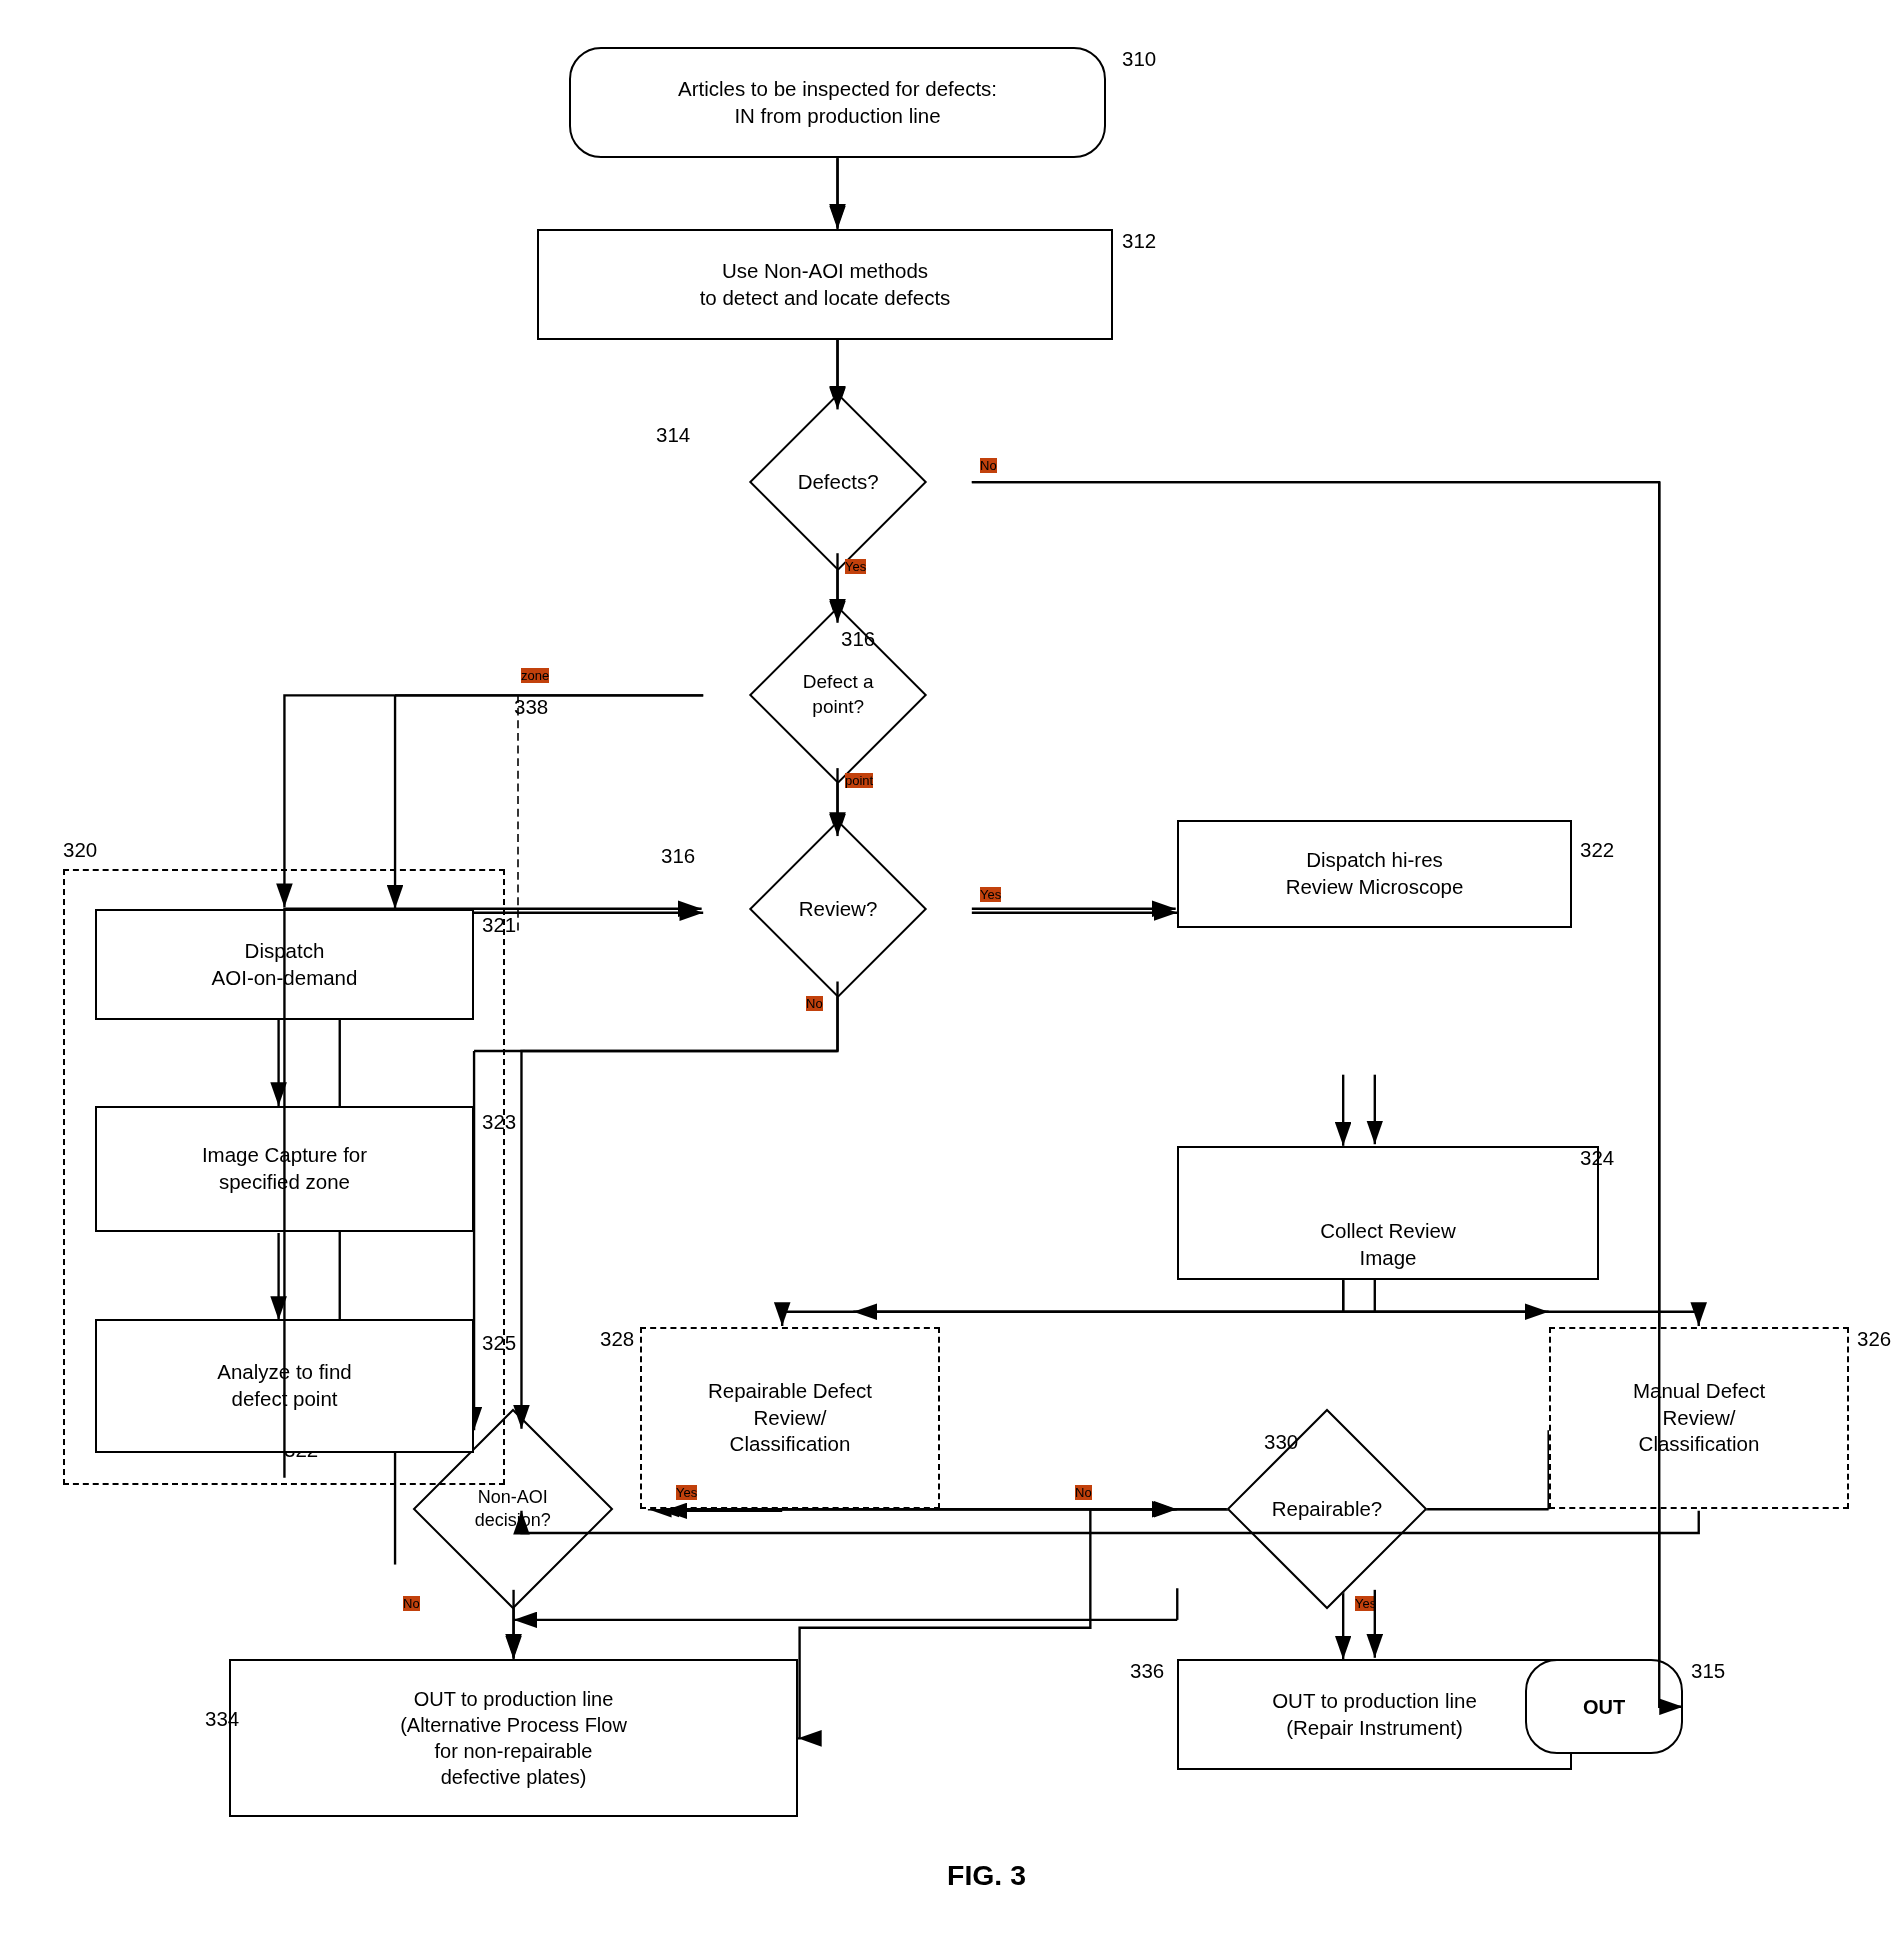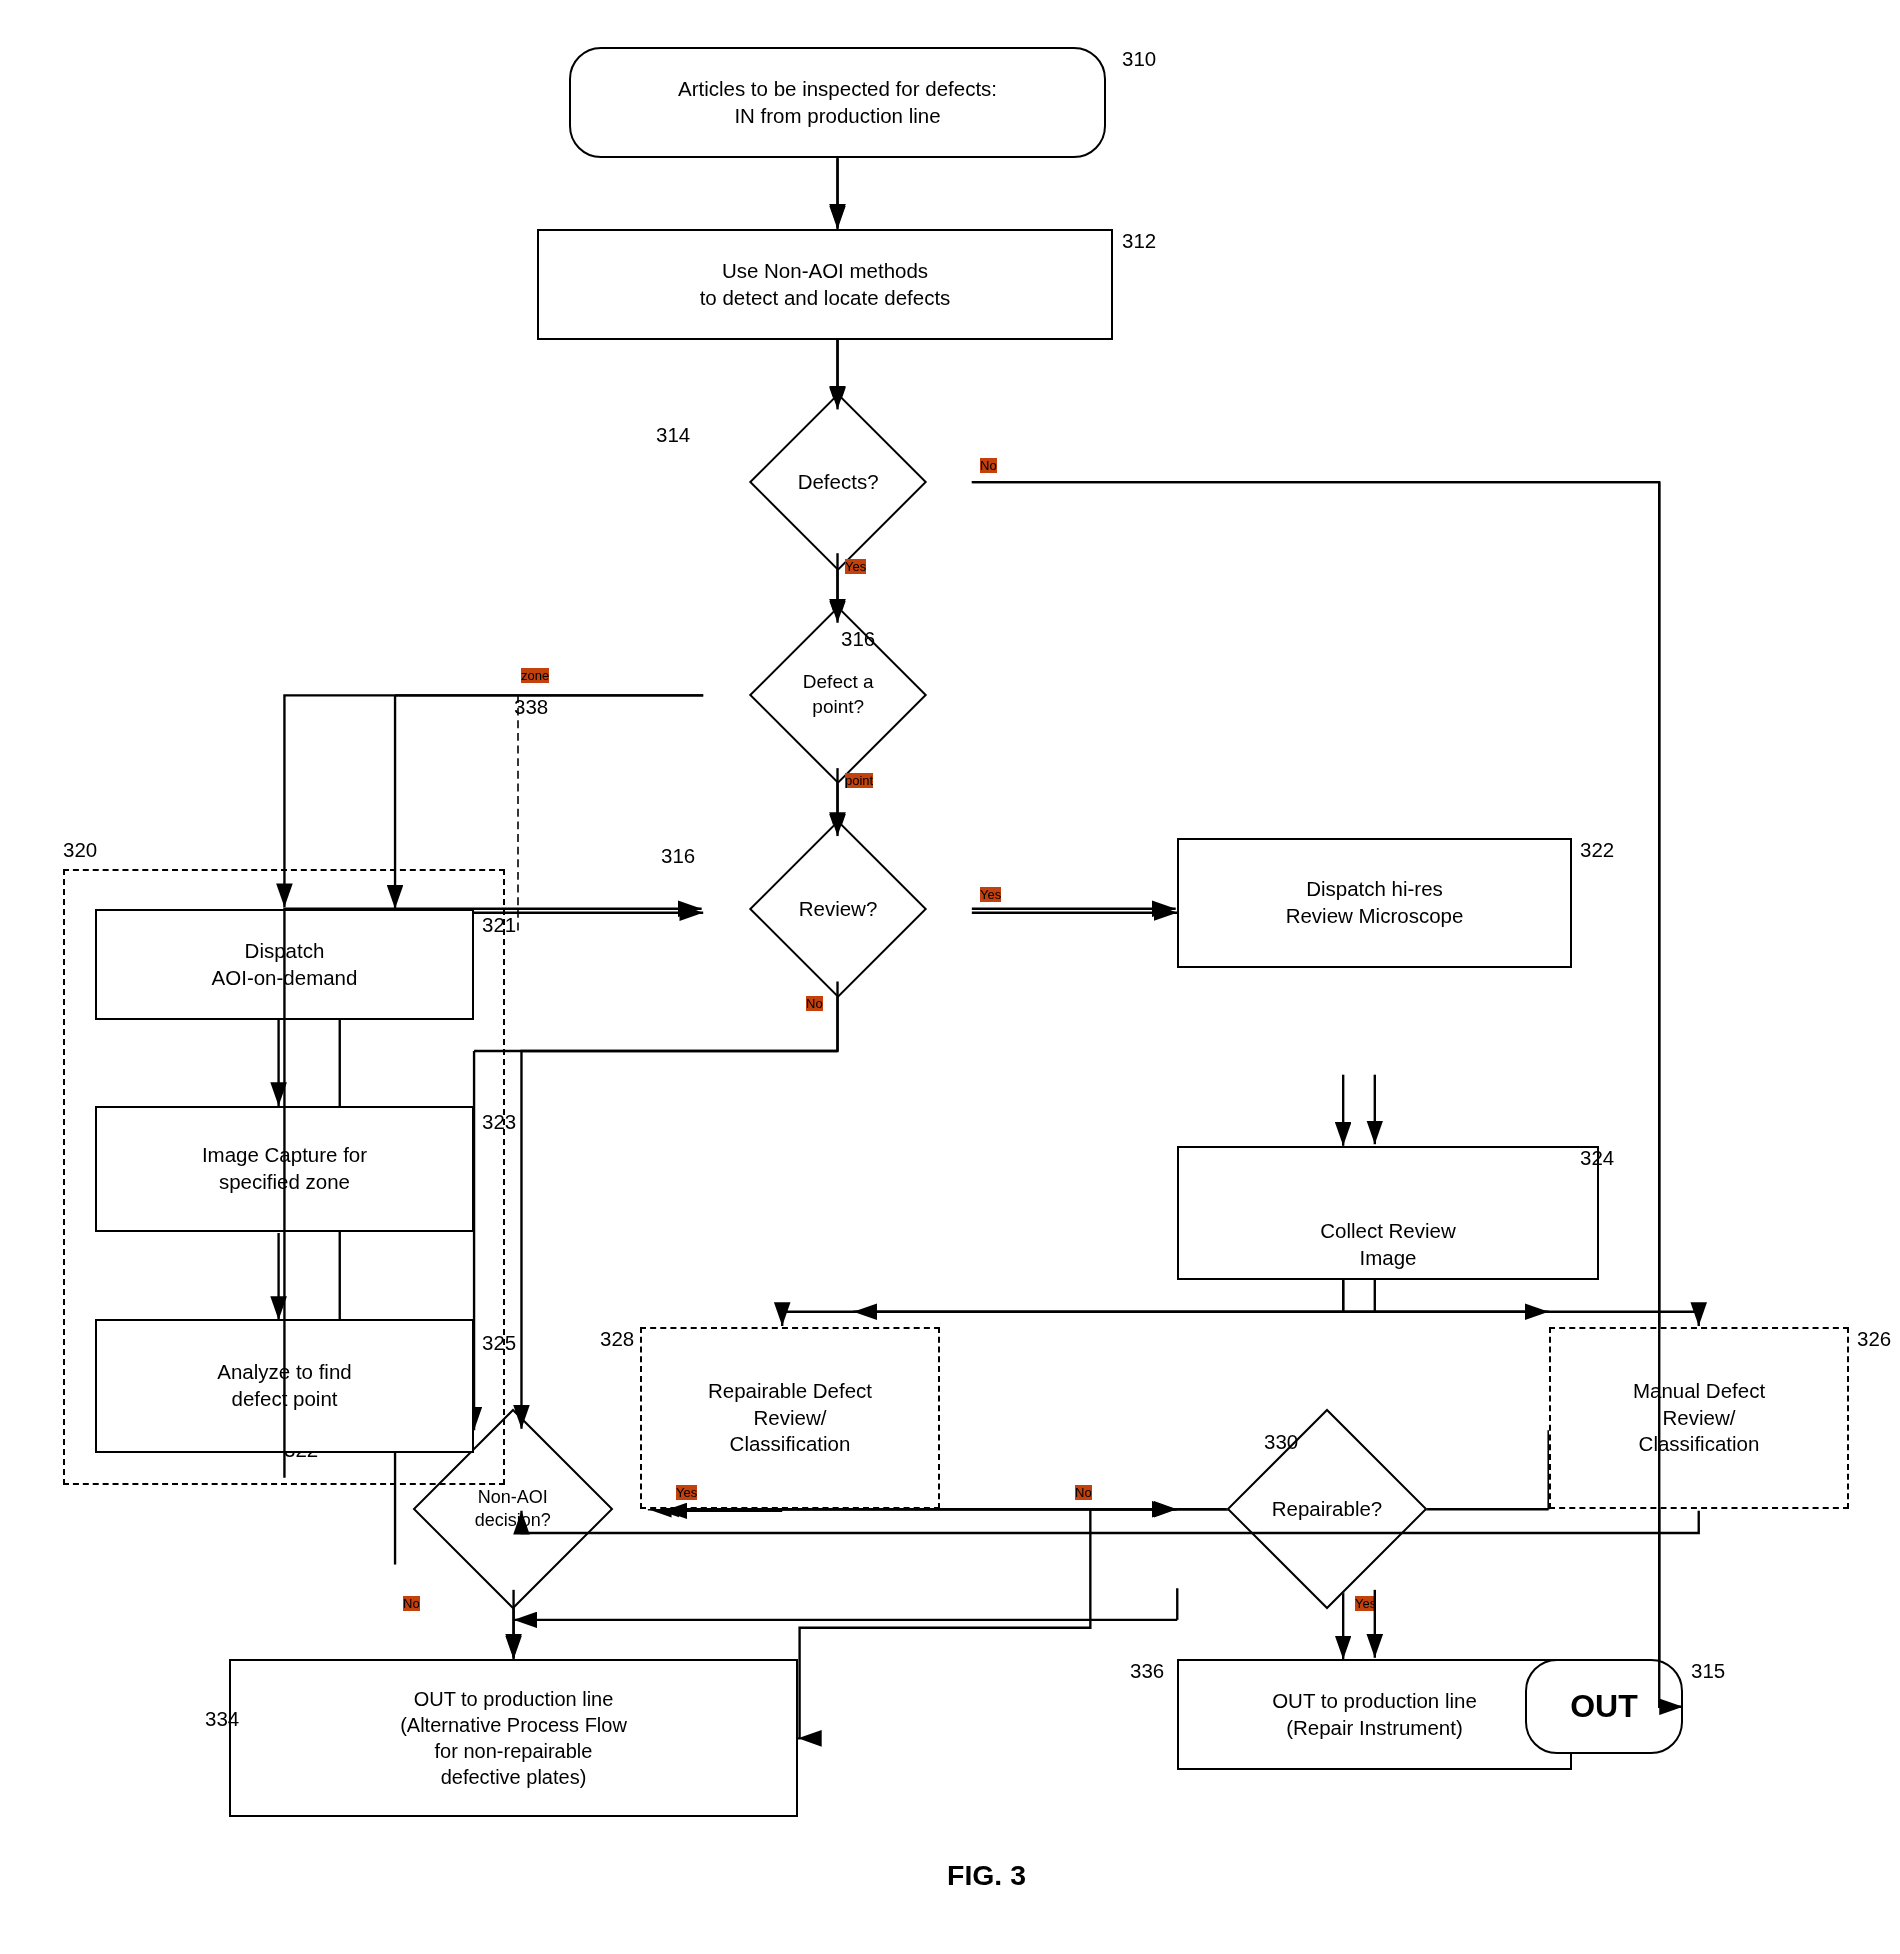--- a/index.html
+++ b/index.html
@@ -220,21 +220,21 @@
         <span style="transform:rotate(-45deg); font-size:20.5px;">Review?</span>
       </div>
     </div>
   </div>
   <span class="ref-num" style="left:661px; top:844px;">316</span>
 
   <span class="arrow-label" style="left:980px; top:887px;">Yes</span>
 
   <span class="arrow-label" style="left:806px; top:996px;">No</span>
 
-  <div class="box" style="left:1177px; top:838px; width:395px; height:130px;">
+  <div class="box" style="left:1177px; top:820px; width:395px; height:108px;">
     <span style="white-space:pre-line;">Dispatch hi-res
 Review Microscope</span>
   </div>
   <span class="ref-num" style="left:1580px; top:838px;">322</span>
 
   <div class="box" style="left:1177px; top:1146px; width:422px; height:134px;align-items:flex-end;">
     <span style="white-space:pre-line;">Collect Review
 Image</span>
   </div>
   <span class="ref-num" style="left:1580px; top:1146px;">324</span>
@@ -287,21 +287,21 @@
 defective plates)</span>
   </div>
   <span class="ref-num" style="left:205px; top:1707px;">334</span>
 
   <div class="box" style="left:1177px; top:1659px; width:395px; height:111px;">
     <span style="white-space:pre-line; font-size:20.5px;">OUT to production line
 (Repair Instrument)</span>
   </div>
   <span class="ref-num" style="left:1185px; top:1659px; transform:translate(-55px,0);">336</span>
 
-  <div class="box box-rounded" style="left:1525px; top:1659px; width:158px; height:95px; font-size:32px; font-weight:bold;">
+  <div class="box box-rounded" style="left:1525px; top:1659px; width:158px; height:95px; font-size:20px; font-weight:bold;">
     <span>OUT</span>
   </div>
   <span class="ref-num" style="left:1691px; top:1659px;">315</span>
 
   <div class="outer-dashed-box" style="left:63px; top:869px; width:442px; height:616px;">
   </div>
   <span class="ref-num" style="left:63px; top:838px;">320</span>
 
   <div class="box" style="left:95px; top:909px; width:379px; height:111px;">
     <span style="white-space:pre-line;">Dispatch

